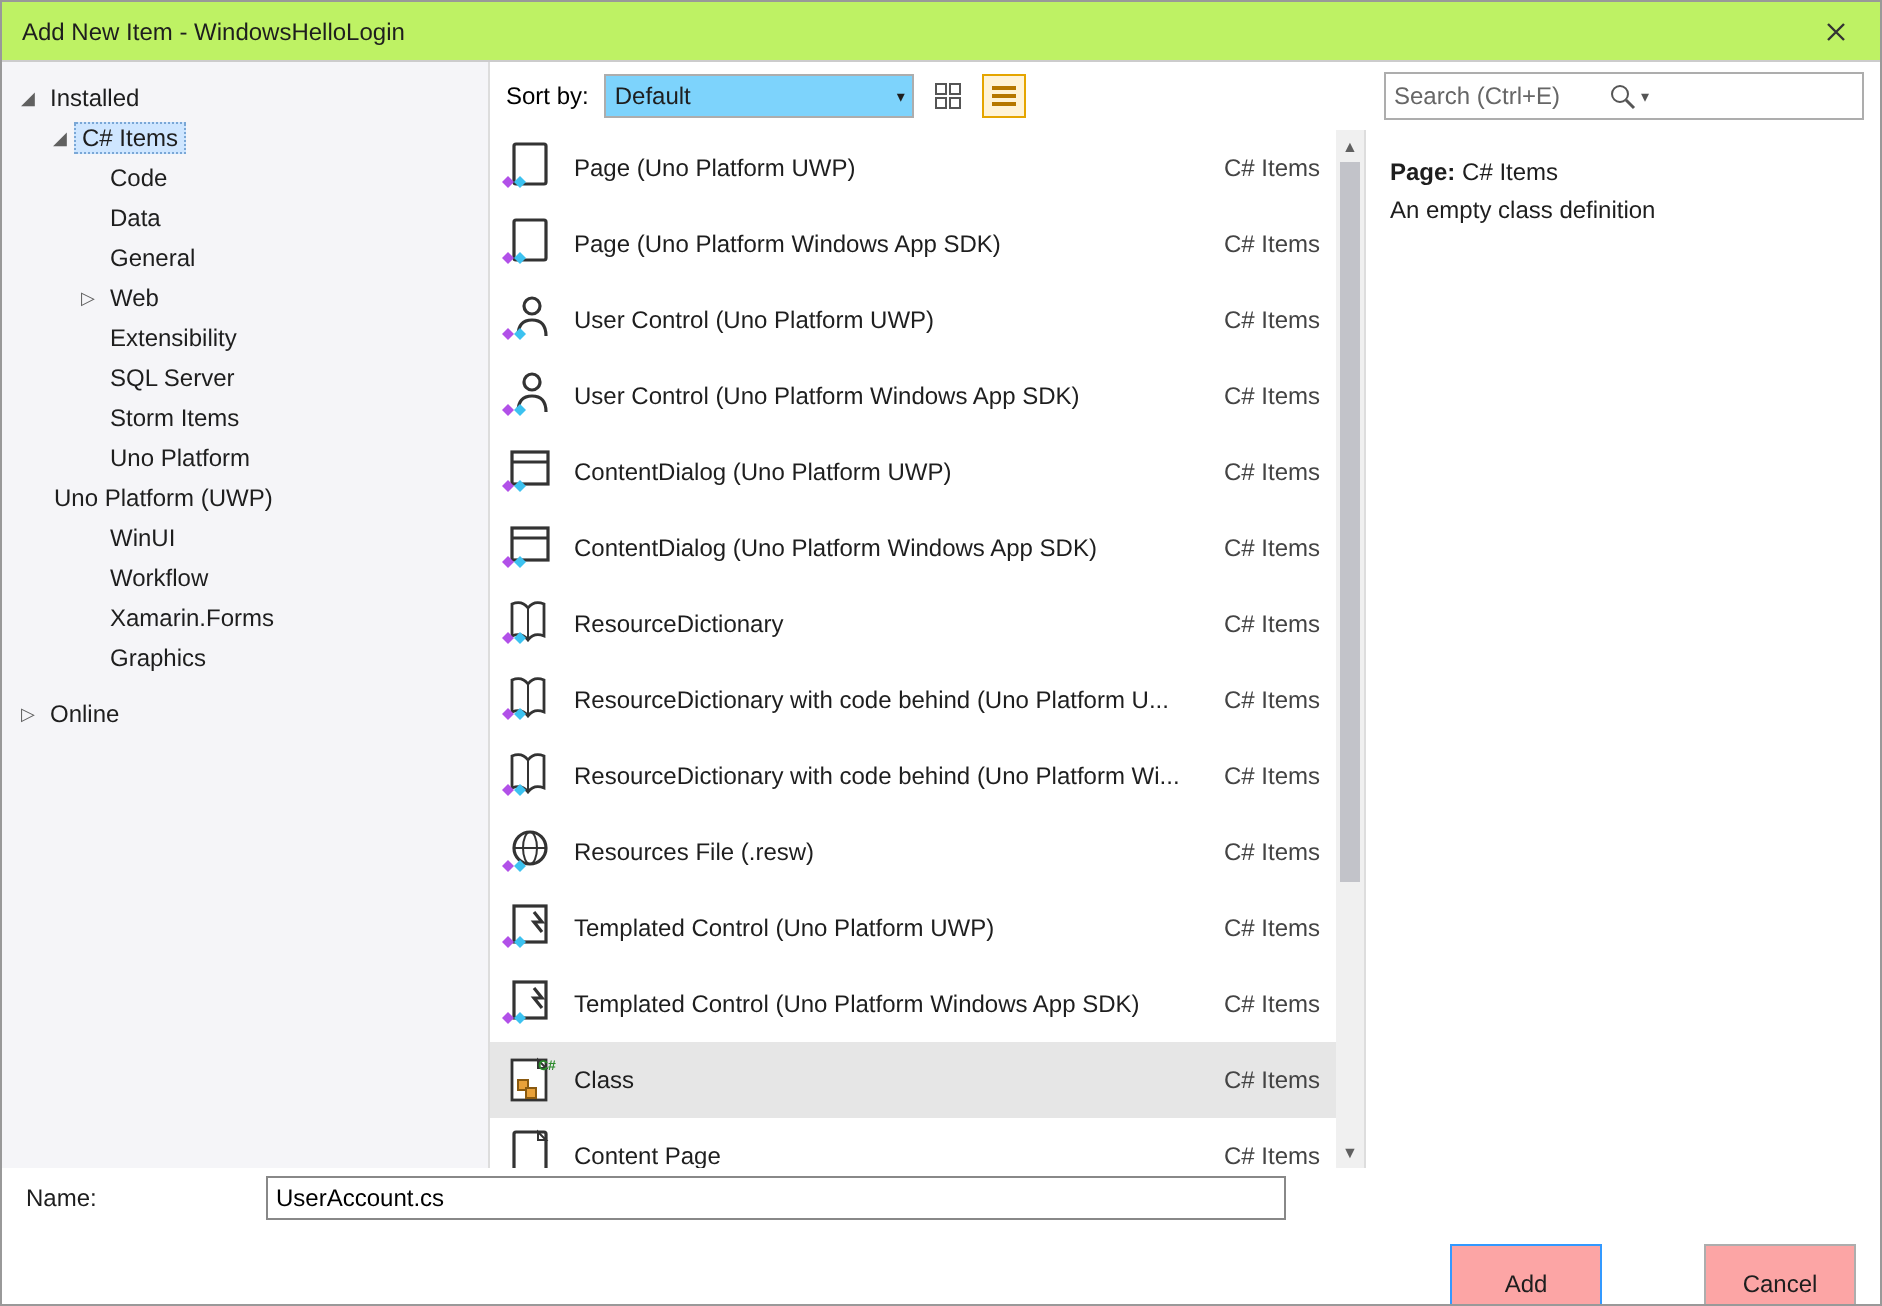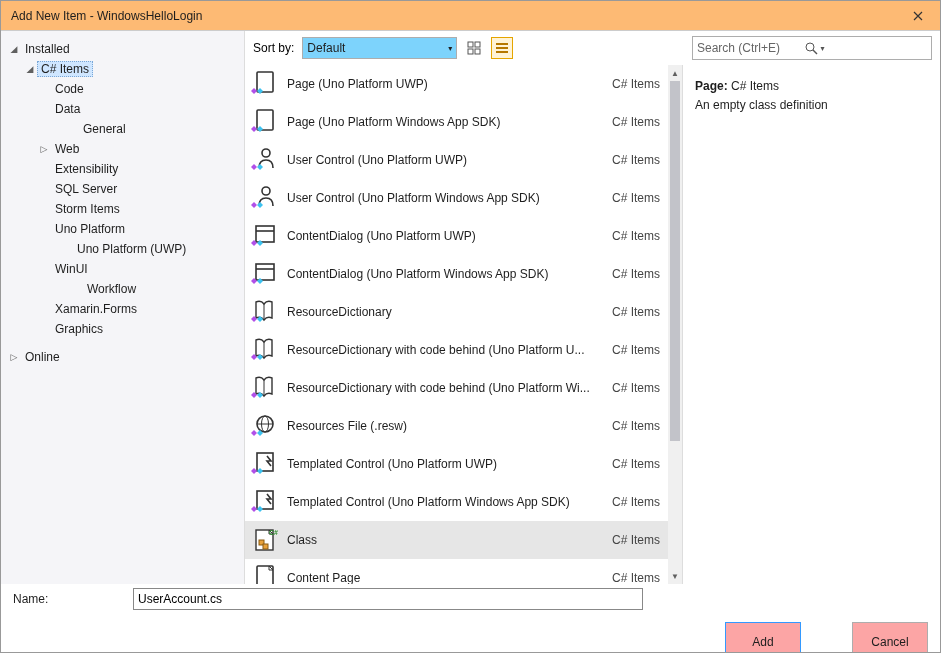--- a/index.html
+++ b/index.html
@@ -1,17 +1,17 @@
 <!DOCTYPE html>
 <html><head>
 <meta charset="utf-8">
 <style>
 * { box-sizing: border-box; margin: 0; padding: 0; font-family: "Segoe UI", Tahoma, sans-serif; }
 body { width: 941px; height: 653px; background: #fff; overflow: hidden; border: 1px solid #999; font-size: 12px; color: #1e1e1e; }
-.titlebar { height: 30px; display: flex; align-items: center; justify-content: space-between; padding: 0 0 0 10px; background: #fdba74; border-bottom: 1px solid #ccc; }
+.titlebar { height: 30px; display: flex; align-items: center; justify-content: space-between; padding: 0 0 0 10px; background: #bef264; border-bottom: 1px solid #ccc; }
 .titlebar span { font-size: 12px; }
 .closebtn { width: 44px; height: 30px; display:flex; align-items:center; justify-content:center; }
 .middle { display: flex; height: 553px; }
 .tree { width: 244px; background: #f5f5f8; border-right: 1px solid #ddd; padding: 8px 0; overflow-y:auto; }
 .tree-item { padding: 2px 0 2px 0; display:flex; align-items:center; height:20px; cursor:default; }
 .arrow { width:14px; display:inline-flex; justify-content:center; color:#606060; font-size:9px; }
 .tree-label { padding:1px 4px; }
 .tree-item.selected .tree-label { background:#cfe6ff; border:1px dotted #7aa7d6; padding:0 3px; }
 .right { flex:1; display:flex; flex-direction:column; }
 .toolbar { height: 34px; display:flex; align-items:center; padding: 0 8px; gap:6px; }
@@ -65,46 +65,46 @@
       <span class="arrow">◢</span>
       <span class="tree-label">C# Items</span>
     </div>
     <div id="tree-children">
         <div class="tree-item" style="padding-left: 50px;">
           <span class="tree-label">Code</span>
         </div>
         <div class="tree-item" style="padding-left: 50px;">
           <span class="tree-label">Data</span>
         </div>
-        <div class="tree-item" style="padding-left: 50px; margin-left: 28px;">
+        <div class="tree-item" style="padding-left: 50px;">
           <span class="tree-label">General</span>
         </div>
         <div class="tree-item" style="padding-left: 50px;">
           <span class="arrow" style="margin-left:-14px">▷</span>
           <span class="tree-label">Web</span>
         </div>
         <div class="tree-item" style="padding-left: 50px;">
           <span class="tree-label">Extensibility</span>
         </div>
         <div class="tree-item" style="padding-left: 50px;">
           <span class="tree-label">SQL Server</span>
         </div>
         <div class="tree-item" style="padding-left: 50px;">
           <span class="tree-label">Storm Items</span>
         </div>
         <div class="tree-item" style="padding-left: 50px;">
           <span class="tree-label">Uno Platform</span>
         </div>
-        <div class="tree-item" style="padding-left: 72px; text-align: right;">
+        <div class="tree-item" style="padding-left: 22px; text-align: right;">
           <span class="tree-label">Uno Platform (UWP)</span>
         </div>
         <div class="tree-item" style="padding-left: 50px;">
           <span class="tree-label">WinUI</span>
         </div>
-        <div class="tree-item" style="padding-left: 50px; margin-left: 32px;">
+        <div class="tree-item" style="padding-left: 50px;">
           <span class="tree-label">Workflow</span>
         </div>
         <div class="tree-item" style="padding-left: 50px;">
           <span class="tree-label">Xamarin.Forms</span>
         </div>
       </div>
     <div class="tree-item" style="padding-left:36px">
       <span class="arrow"></span>
       <span class="tree-label">Graphics</span>
     </div>

